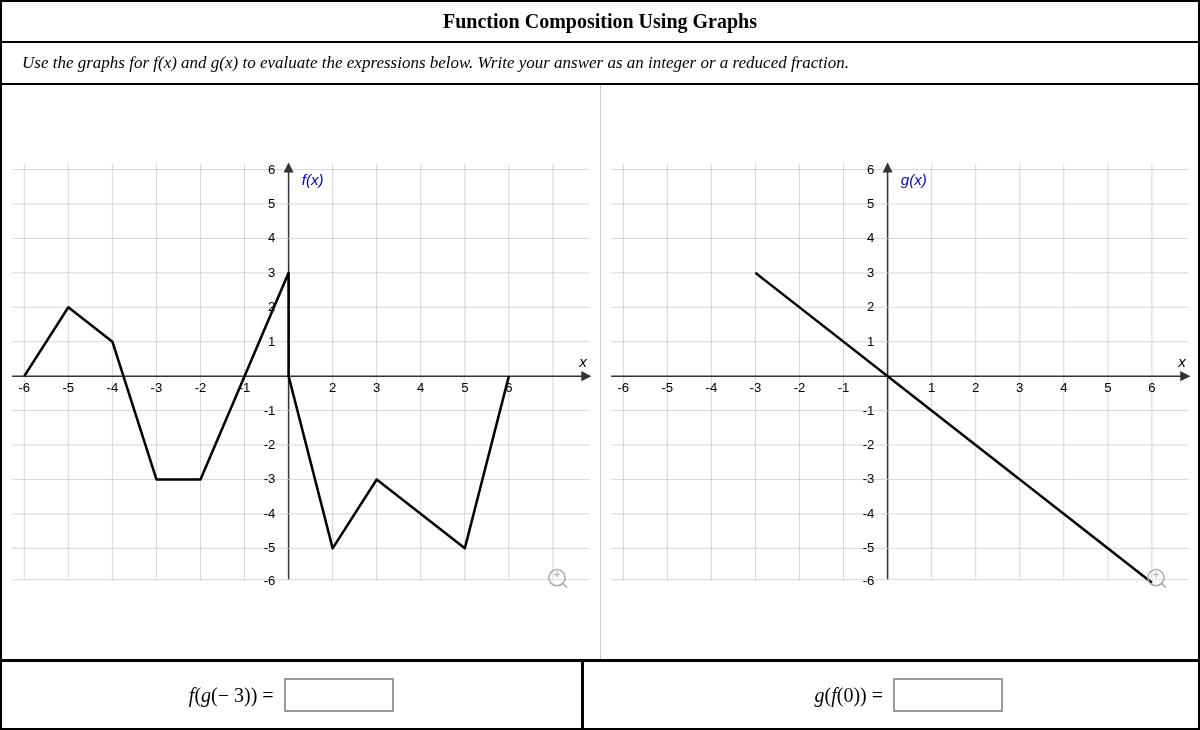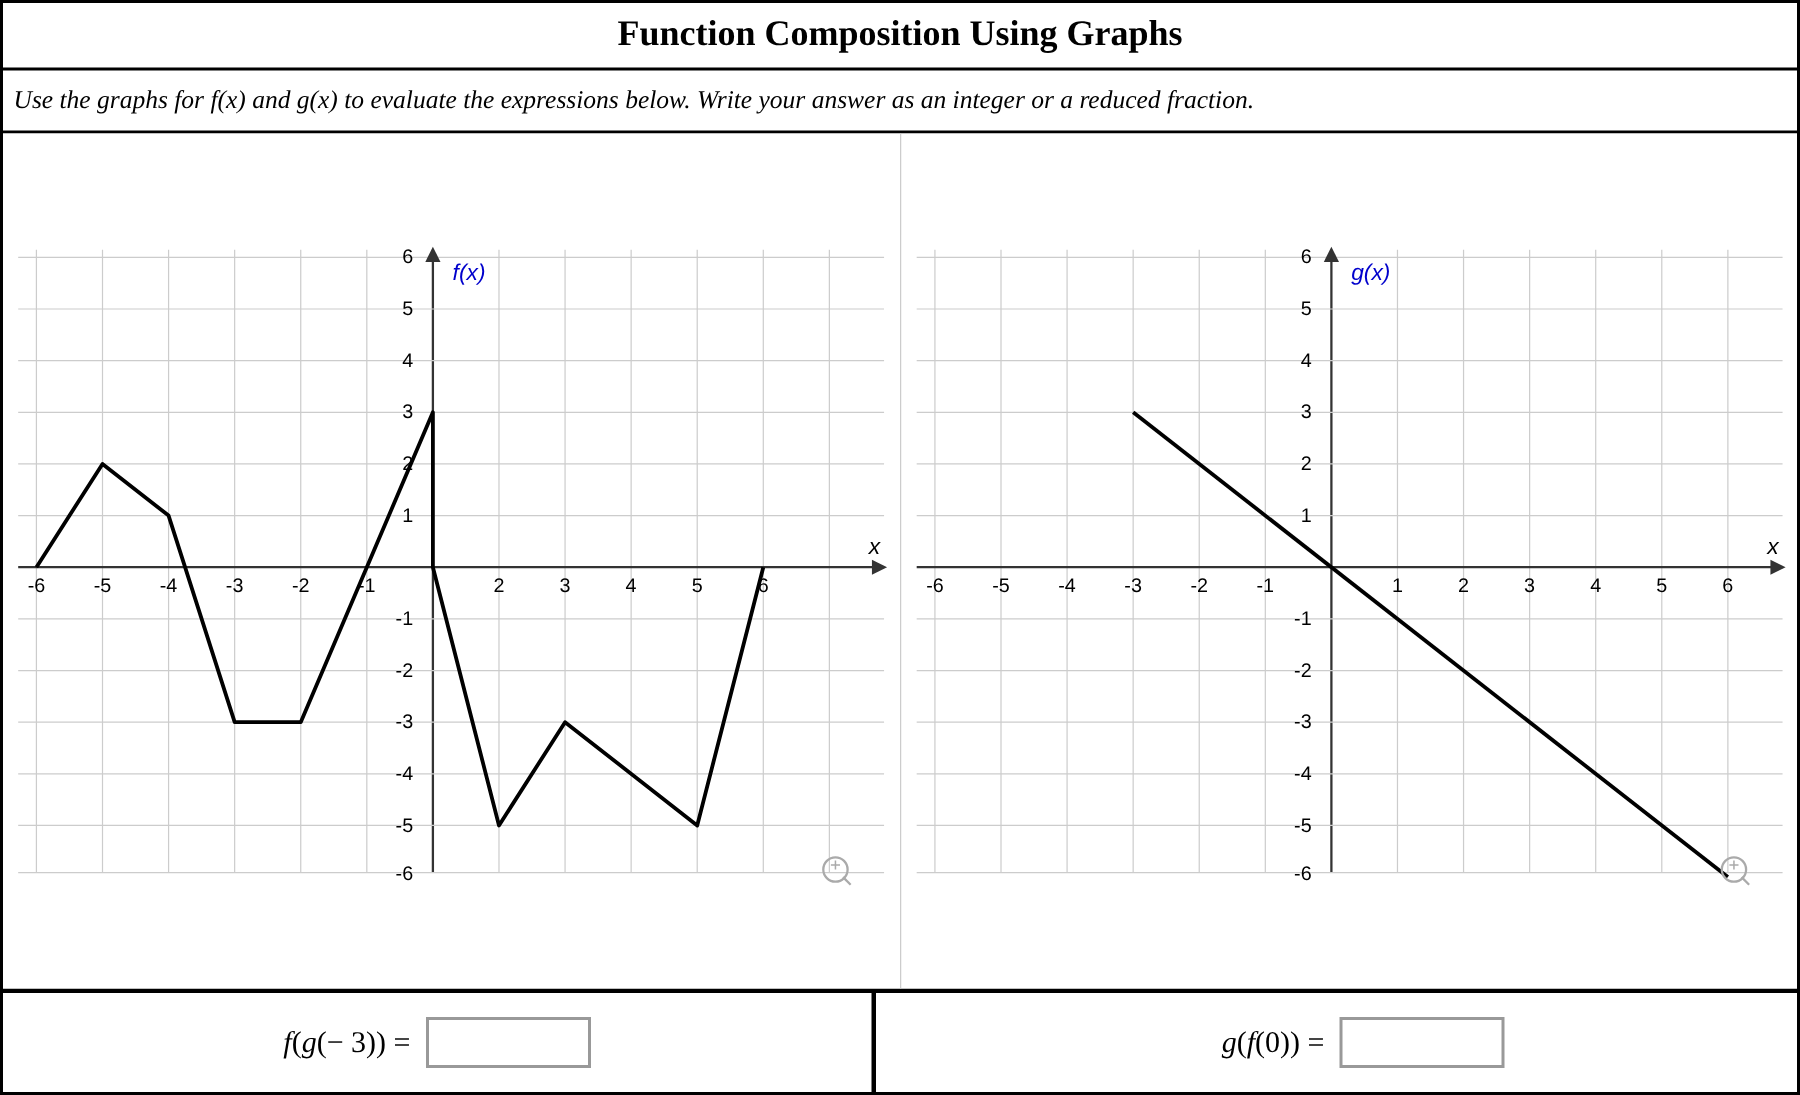--- a/index.html
+++ b/index.html
@@ -16,27 +16,27 @@
       height: 730px;
       border: 2px solid #000;
       display: flex;
       flex-direction: column;
     }
 
     .title-bar {
       border-bottom: 2px solid #000;
       padding: 8px 0;
       text-align: center;
-      font-size: 24px;
+      font-size: 20px;
       font-weight: bold;
     }
 
     .instructions {
       border-bottom: 2px solid #000;
-      padding: 8px 7px;
+      padding: 8px 20px;
       font-size: 17px;
       font-style: italic;
       line-height: 1.4;
     }
 
     .graphs-area {
       display: flex;
       flex: 1;
       border-bottom: 1px solid #000;
     }

